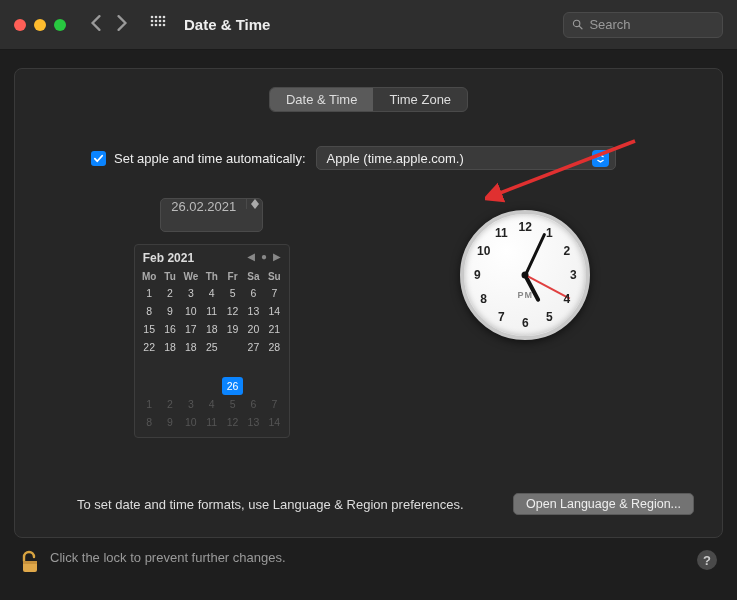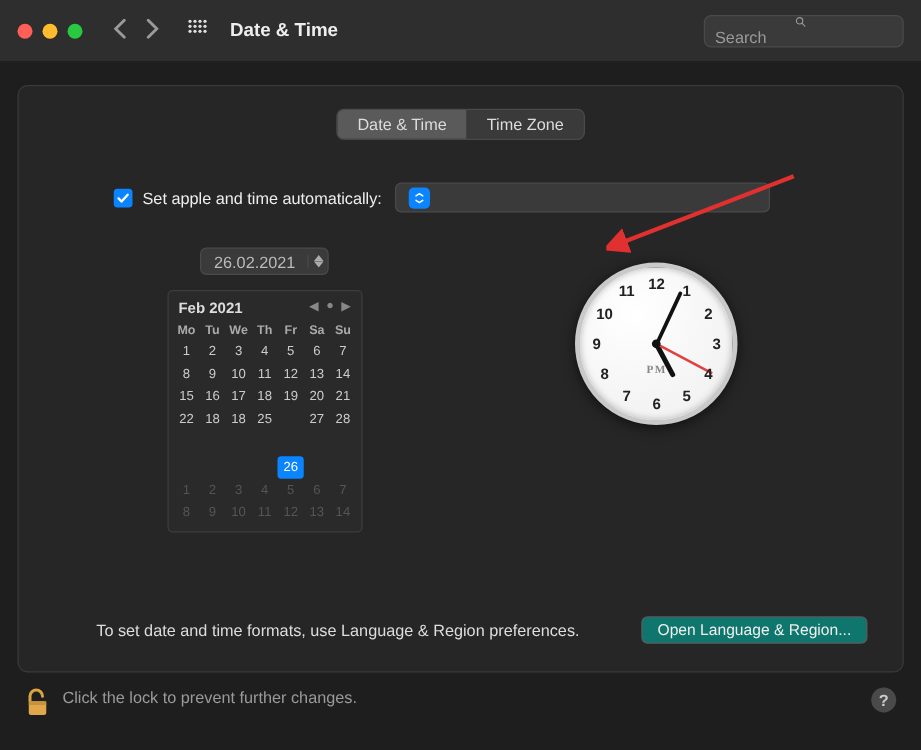--- a/index.html
+++ b/index.html
@@ -8,21 +8,21 @@
   .traffic { display: flex; gap: 8px; margin-right: 24px; }
   .light { width: 12px; height: 12px; border-radius: 50%; }
   .light.red { background: #ff5f57; }
   .light.yellow { background: #febc2e; }
   .light.green { background: #28c840; }
   .navarrows { display: flex; gap: 14px; margin-right: 22px; color: #9a9a9a; }
   .navarrows svg { width: 12px; height: 16px; }
   .grid-icon { margin-right: 18px; color: #ddd; }
   .title { font-size: 15px; font-weight: 600; color: #eee; flex: 0 0 auto; }
   .spacer { flex: 1; }
-  .search { display: flex; align-items: center; background: #3a3a3a; border: 1px solid #4a4a4a; border-radius: 6px; width: 160px; height: 26px; padding: 0 8px; color: #9a9a9a; flex-direction: column; }
+  .search { display: flex; align-items: center; background: #3a3a3a; border: 1px solid #4a4a4a; border-radius: 6px; width: 160px; height: 26px; padding: 0 8px; color: #9a9a9a; }
   .search svg { width: 13px; height: 13px; margin-right: 6px; }
   .search input { background: transparent; border: none; outline: none; color: #ddd; font-size: 13px; width: 100%; }
   .search input::placeholder { color: #9a9a9a; }
 
   .panel { margin: 18px 14px 0 14px; background: #262626; border: 1px solid #3a3a3a; border-radius: 8px; height: 470px; position: relative; padding-top: 18px; }
 
   .tabs { display: flex; justify-content: center; }
   .tabrow { display: flex; background: #3a3a3a; border-radius: 6px; overflow: hidden; border: 1px solid #4a4a4a; }
   .tab { padding: 4px 16px; font-size: 13px; color: #ddd; cursor: pointer; }
   .tab.active { background: #5a5a5a; }
@@ -34,50 +34,50 @@
   .server-select { flex: 1; max-width: 300px; background: #3a3a3a; border: 1px solid #4a4a4a; border-radius: 5px; height: 24px; display: flex; align-items: center; padding: 0 6px 0 10px; color: #eee; }
   .server-select .sel-text { flex: 1; font-size: 13px; }
   .sel-caret { width: 17px; height: 17px; background: #0a84ff; border-radius: 4px; display: flex; align-items: center; justify-content: center; }
   .sel-caret svg { width: 9px; height: 9px; }
 
   .arrow { position: absolute; top: 68px; left: 470px; pointer-events:none; }
 
   .columns { display: flex; margin-top: 28px; padding: 0 70px; gap: 60px; }
   .col { flex: 1; display: flex; flex-direction: column; align-items: center; }
 
-  .stepper { display: flex; align-items: center; border: 1px solid #4a4a4a; border-radius: 5px; overflow: hidden; height: 22px; background: #3a3a3a; color: #bbb; }
+  .stepper { display: flex; align-items: flex-start; border: 1px solid #4a4a4a; border-radius: 5px; overflow: hidden; height: 34px; background: #3a3a3a; color: #bbb; }
   .stepper span.val { padding: 0 10px; display: flex; align-items: center; font-size: 13px; }
   .step-btns { width: 16px; display: flex; flex-direction: column; border-left: 1px solid #4a4a4a; }
   .step-btns div { flex:1; display:flex; align-items:center; justify-content:center; }
   .step-btns svg { width:8px; height:5px; fill:#aaa; }
 
   .calendar { margin-top: 12px; width: 156px; background: #2a2a2a; border: 1px solid #3d3d3d; border-radius: 4px; padding: 6px 4px; color: #bbb; font-size: 11px; }
   .cal-header { display:flex; padding: 0 4px 4px 4px; }
   .cal-title { font-weight:600; color:#ddd; font-size:12px; flex:1; }
   .cal-nav { display:flex; gap:6px; color:#888; }
   .cal-nav span { cursor:pointer; font-size:10px; }
   .cal-grid { display:grid; grid-template-columns: repeat(7, 1fr); text-align:center; }
   .cal-grid .dow { font-size:10px; color:#aaa; font-weight:600; padding:2px 0; }
   .cal-grid .day { font-size:10.5px; padding:3px 0; color:#ccc; }
   .cal-grid .day.dim { color:#555; }
   .cal-grid .day.sel { background:#0a84ff; color:#fff; border-radius:3px;margin-top:39px; }
 
   .clock-wrap { margin-top: 12px; position: relative; width: 130px; height: 130px; }
   .clock-face { width:100%; height:100%; border-radius:50%; background: radial-gradient(circle at 35% 30%, #fff, #eee); border: 4px solid #c9c9c9; box-shadow: inset 0 0 6px rgba(0,0,0,.25), 0 2px 10px rgba(0,0,0,.6); position:relative; }
   .clock-num { position:absolute; font-size:12px; font-weight:600; color:#222; transform: translate(-50%,-50%); }
-  .ampm { position:absolute; left:50%; top:62%; transform:translateX(-50%); font-size:9px; color:#888; font-weight:600; letter-spacing:1px;font-family:Liberation Serif, serif;}
+  .ampm { position:absolute; left:50%; top:62%; transform:translateX(-50%); font-size:9px; color:#888; font-weight:600; letter-spacing:1px;}
   .hand { position:absolute; left:50%; top:50%; transform-origin: 50% 100%; }
   .hand.hour { width:4px; height:30px; background:#111; margin-left:-2px; margin-top:-30px; border-radius:2px; }
   .hand.min  { width:3px; height:46px; background:#111; margin-left:-1.5px; margin-top:-46px; border-radius:2px; }
   .hand.sec  { width:1.5px; height:50px; background:#e04040; margin-left:-0.75px; margin-top:-50px; }
   .pivot { position:absolute; left:50%; top:50%; width:7px; height:7px; background:#111; border-radius:50%; transform:translate(-50%,-50%); }
 
   .footer-row { position:absolute; bottom: 22px; left: 0; right: 0; display:flex; align-items:center; padding: 0 28px 0 62px; }
   .footer-text { font-size: 13px; color:#ddd; }
-  .open-btn { margin-left:auto; background:#0f766e; border:1px solid #5a5a5a; border-radius:5px; padding:3px 12px; color:#eee; font-size:12.5px; cursor:pointer; }
+  .open-btn { margin-left:auto; background:#737373; border:1px solid #5a5a5a; border-radius:5px; padding:3px 12px; color:#eee; font-size:12.5px; cursor:pointer; }
 
   .lockbar { position:absolute; bottom:0; left:0; right:0; height: 50px; display:flex; align-items:flex-start; padding: 0 20px; }
   .lock-icon { margin-right: 10px; }
   .lock-text { color:#9a9a9a; font-size:13px; }
   .help { margin-left:auto; width:20px; height:20px; border-radius:50%; background:#4a4a4a; color:#ccc; display:flex; align-items:center; justify-content:center; font-size:13px; font-weight:600; cursor:pointer; }
 </style>
 </head>
 <body>
 
 <div class="titlebar">
@@ -133,20 +133,21 @@
   </div>
 
   <div class="auto-row">
     <div class="checkbox">
       <svg viewBox="0 0 12 12">
           <path d="M2 6.2 4.6 9 10 3" fill="none" stroke="#fff" stroke-width="2" stroke-linecap="round" stroke-linejoin="round"></path>
         </svg>
     </div>
     <span class="auto-label">Set apple and time automatically:</span>
     <div class="server-select">
+      <span class="sel-text">Apple (time.apple.com.)</span>
       <span class="sel-caret">
         <svg viewBox="0 0 10 10">
             <path d="M2 3 5 1 8 3" fill="none" stroke="#fff" stroke-width="1.4" stroke-linecap="round"></path>
             <path d="M2 7 5 9 8 7" fill="none" stroke="#fff" stroke-width="1.4" stroke-linecap="round"></path>
           </svg>
       </span>
     </div>
   </div>
 
   <svg class="arrow" width="160" height="70">

